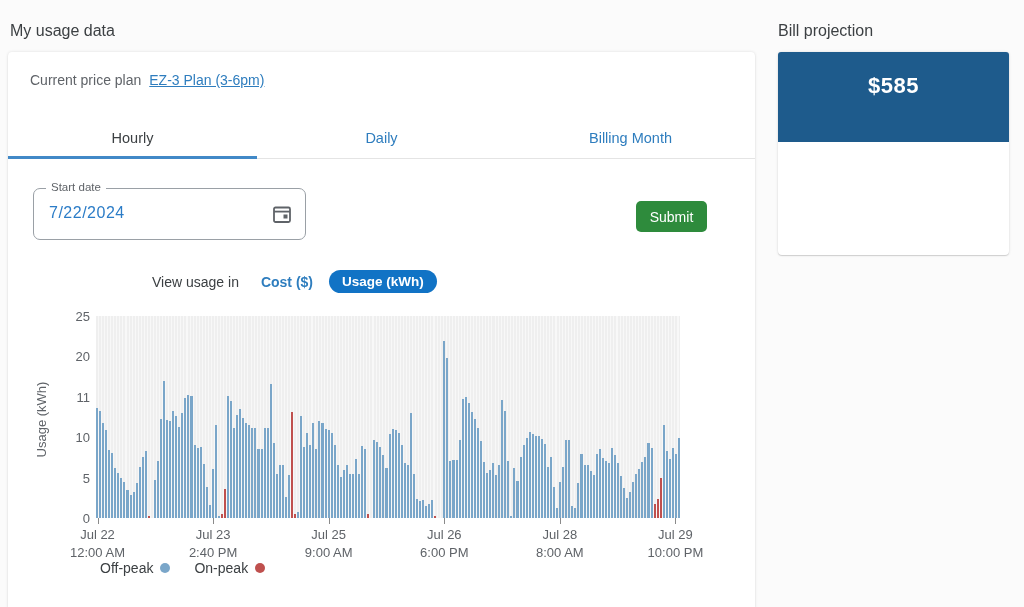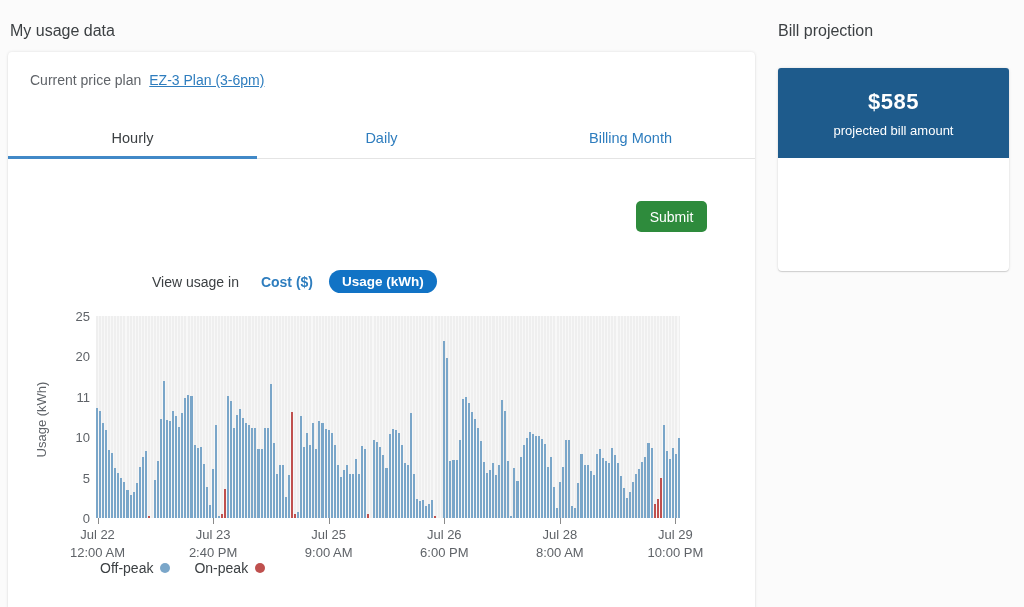--- a/index.html
+++ b/index.html
@@ -46,21 +46,21 @@
   .bar{flex:1;background:var(--bar-blue);}
   .bar.on-peak{background:var(--bar-red);}
   .xticks{position:absolute;left:88px;top:466px;width:584px;height:60px;}
   .xtickmark{position:absolute;top:0;width:1px;height:6px;background:#8a8a8a;}
   .xtick{position:absolute;top:8px;transform:translateX(-50%);text-align:center;font-size:13px;color:var(--text-gray);line-height:1.35;white-space:nowrap;}
   
   .legend{position:absolute;left:92px;top:508px;display:flex;gap:24px;font-size:14px;color:var(--text-dark);}
   .legend-item{display:flex;align-items:center;}
   .legend-dot{width:10px;height:10px;border-radius:50%;margin-left:7px;}
   
-  .bill-card{left:778px;top:68px;width:231px;height:203px;}
+  .bill-card{left:778px;top:52px;width:231px;height:203px;}
   .bill-head{background:var(--bill-blue);color:#fff;text-align:center;height:90px;border-radius:3px 3px 0 0;}
   .bill-amount{font-size:22px;font-weight:bold;padding-top:21px;letter-spacing:.5px;}
   .bill-caption{font-size:13px;margin-top:8px;}
   .bill-note{padding:17px 18px;font-size:13.5px;color:var(--text-gray);line-height:1.65;}
 </style>
 </head>
 <body>
 
 <div class="page-title">My usage data</div>
 
@@ -69,20 +69,31 @@
   <div class="plan-row">
     <span>Current price plan</span><span class="plan-link">EZ-3 Plan (3-6pm)</span>
   </div>
 
   <div class="tabs">
     <div class="tab active">Hourly</div>
     <div class="tab">Daily</div>
     <div class="tab">Billing Month</div>
   </div>
 
+  <div class="field field-start">
+    <span class="field-label">Start date</span>
+    <span class="field-value">7/22/2024</span>
+    <span class="cal-icon">
+      <svg width="22" height="22" viewBox="0 0 22 22">
+          <rect x="3" y="4.5" width="16" height="14.5" rx="1.5" fill="none" stroke="#5f6368" stroke-width="1.8"></rect>
+          <line x1="3" y1="8.6" x2="19" y2="8.6" stroke="#5f6368" stroke-width="1.8"></line>
+          <rect x="12.5" y="11.5" width="4" height="4" fill="#5f6368"></rect>
+        </svg>
+    </span>
+  </div>
 
 
   <button class="submit-btn">Submit</button>
 
   <div class="toggle-row">
     <span class="toggle-label">View usage in</span>
     <span class="opt-cost">Cost ($)</span>
     <span class="opt-usage">Usage (kWh)</span>
   </div>
 
@@ -332,15 +343,14 @@
       <span class="legend-dot" style="background: rgb(191, 80, 78);"></span>
     </div>
   </div>
 </div>
 
 <div class="bill-title">Bill projection</div>
 
 <div class="card bill-card">
   <div class="bill-head">
     <div class="bill-amount">$585</div>
-    <div class="bill-caption">projected bill amount</div>
   </div>
 </div>
 
 </body></html>

